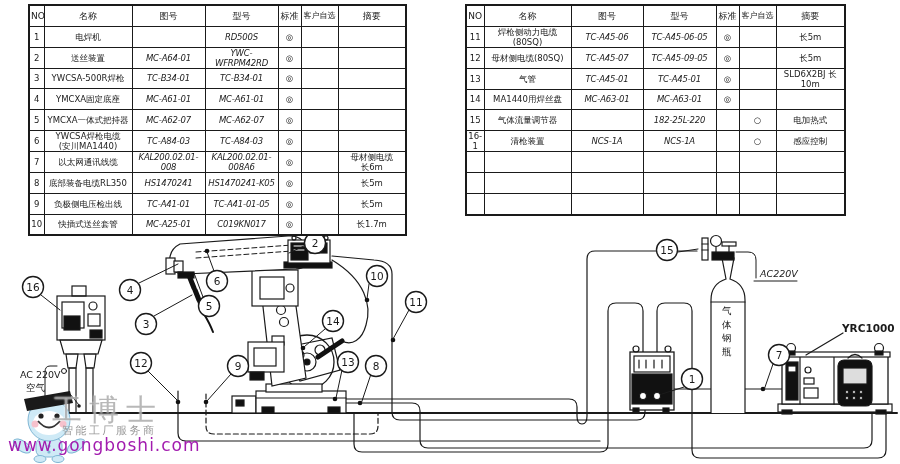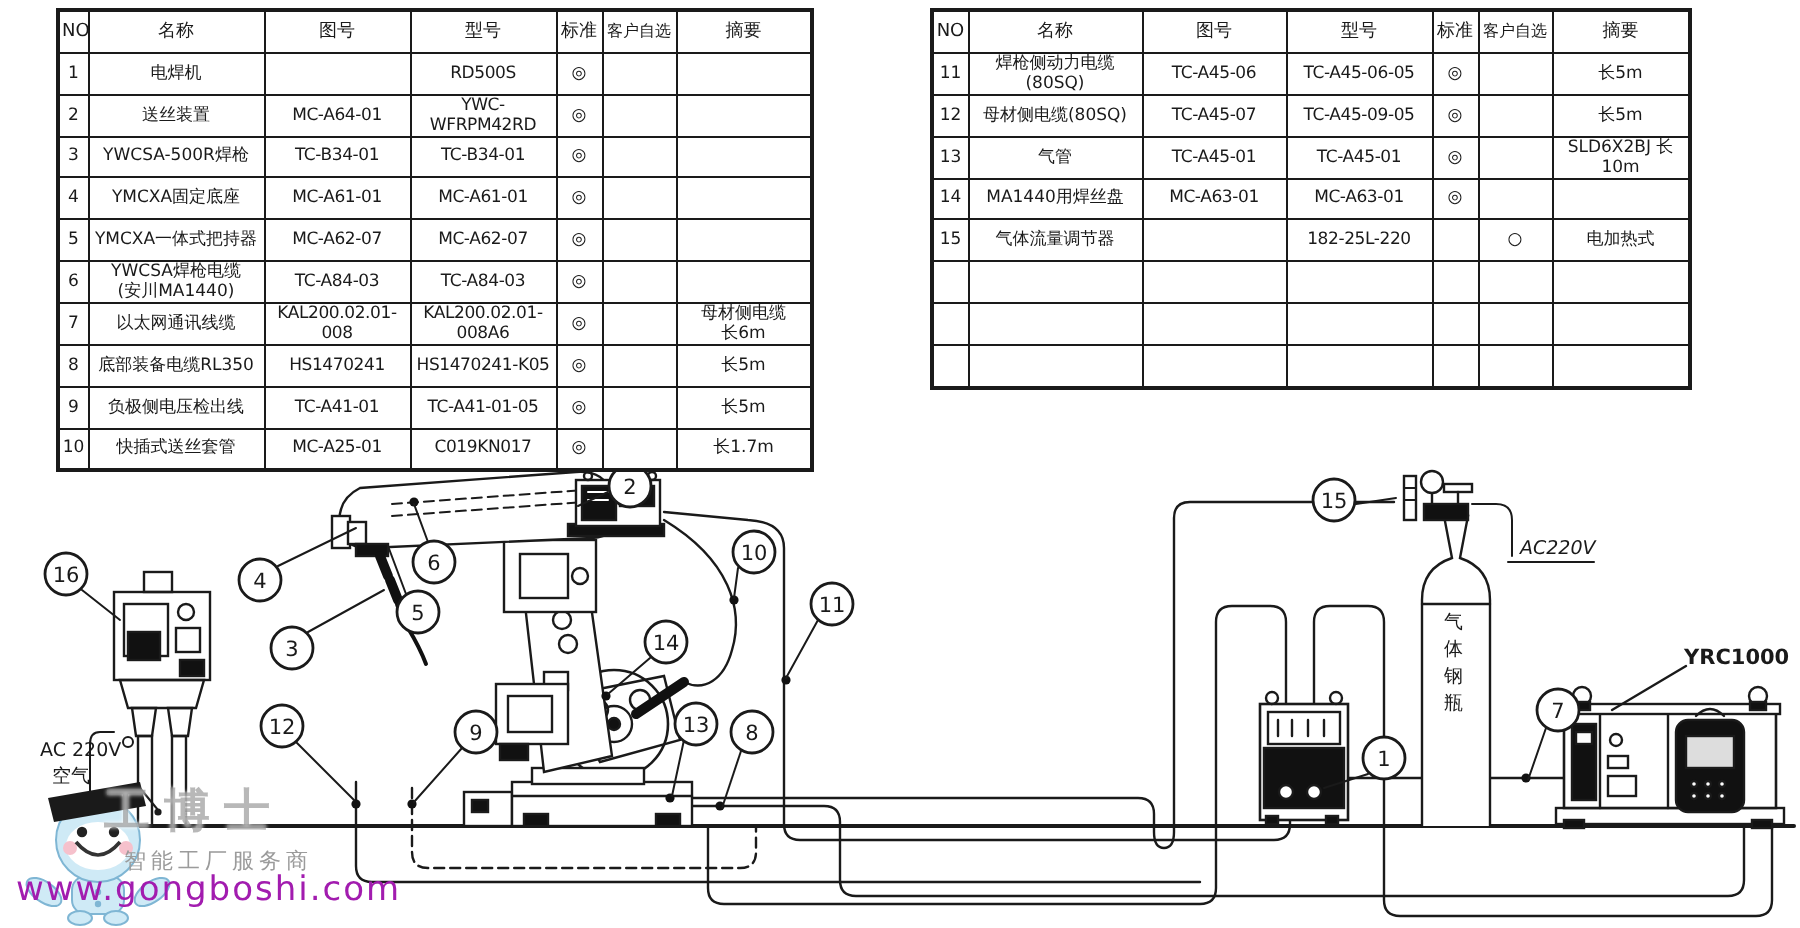--- a/index.html
+++ b/index.html
@@ -20,34 +20,34 @@
   .parts-table td,.parts-table th{
     border:1px solid #1a1a1a;
     font-size:8.5px;font-weight:normal;
     text-align:center;vertical-align:middle;
     padding:0 1px;overflow:hidden;
     height:19.8px;line-height:10px;
     white-space:pre-line;
   }
   .parts-table{border:2px solid #1a1a1a;}
   .parts-table th{font-size:9px;}
-  .c-latin{font-size:8px;letter-spacing:-0.2px;}
+  .c-latin{font-size:8px;letter-spacing:-0.2px;font-style:italic;}
   .c-sym{font-size:11px;}
   
   #diagram{position:absolute;left:0;top:0;width:900px;height:464px;}
   svg text{font-family:"DejaVu Sans", sans-serif;fill:#1a1a1a;}
   .lbl{font-size:9.5px;}
   .lbl-i{font-size:9.5px;font-style:italic;}
   .lbl-b{font-size:10.5px;font-weight:bold;}
   .callout-num{font-size:10.5px;}
   
   .wm-brand{
     position:absolute;left:52px;top:390px;
-    font-family:"Liberation Serif", serif;font-weight:bold;
-    font-size:23px;letter-spacing:7px;color:rgba(125,125,125,0.55);
+    font-family:"Liberation Serif", serif;font-weight:normal;
+    font-size:30px;letter-spacing:7px;color:rgba(125,125,125,0.55);
     text-shadow:0 0 2px #fff;white-space:nowrap;
   }
   .wm-tagline{
     position:absolute;left:62px;top:423px;
     font-size:11px;letter-spacing:2.5px;color:#9b9b9b;white-space:nowrap;text-align:right;
   }
   .wm-url{
     position:absolute;left:8px;top:435px;
     font-size:17px;letter-spacing:1px;color:#a21caf;white-space:nowrap;
   }
@@ -527,20 +527,29 @@
       <tr>
         <td>15</td>
         <td>气体流量调节器</td>
         <td class="c-latin"></td>
         <td class="c-latin">182-25L-220</td>
         <td class="c-sym"></td>
         <td class="c-sym">○</td>
         <td>电加热式</td>
       </tr>
       <tr>
+        <td>16-1</td>
+        <td>清枪装置</td>
+        <td class="c-latin">NCS-1A</td>
+        <td class="c-latin">NCS-1A</td>
+        <td class="c-sym"></td>
+        <td class="c-sym">○</td>
+        <td>感应控制</td>
+      </tr>
+      <tr>
         <td></td>
         <td></td>
         <td class="c-latin"></td>
         <td class="c-latin"></td>
         <td class="c-sym"></td>
         <td class="c-sym"></td>
         <td></td>
       </tr>
       <tr>
         <td></td>

